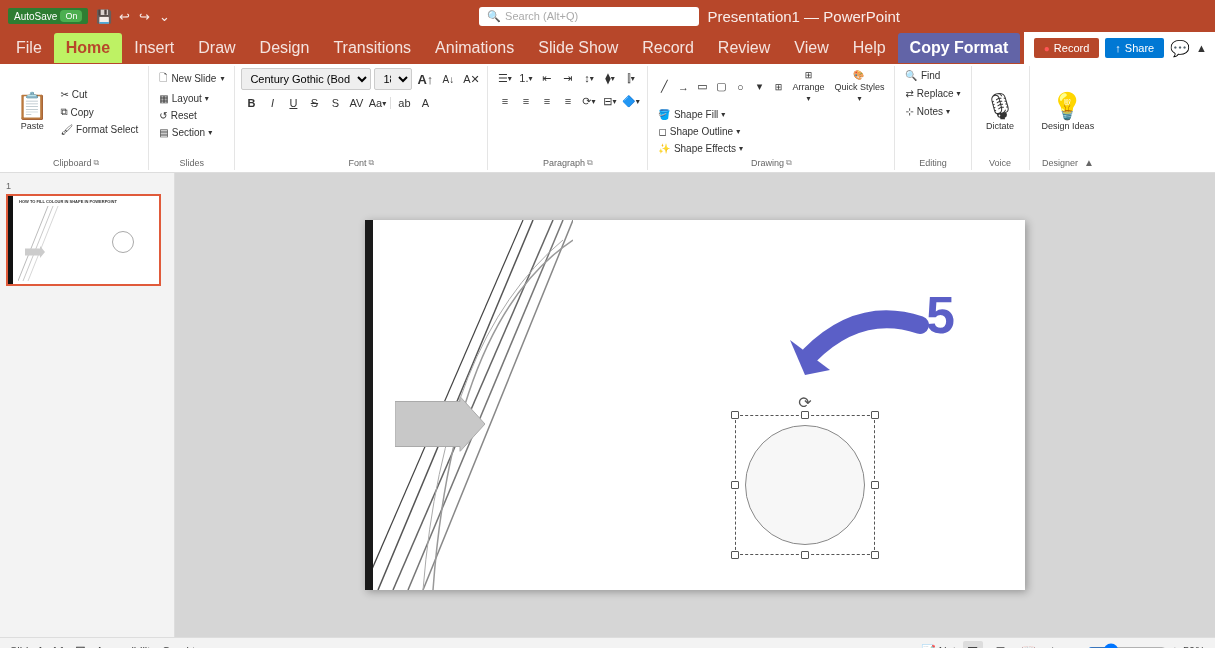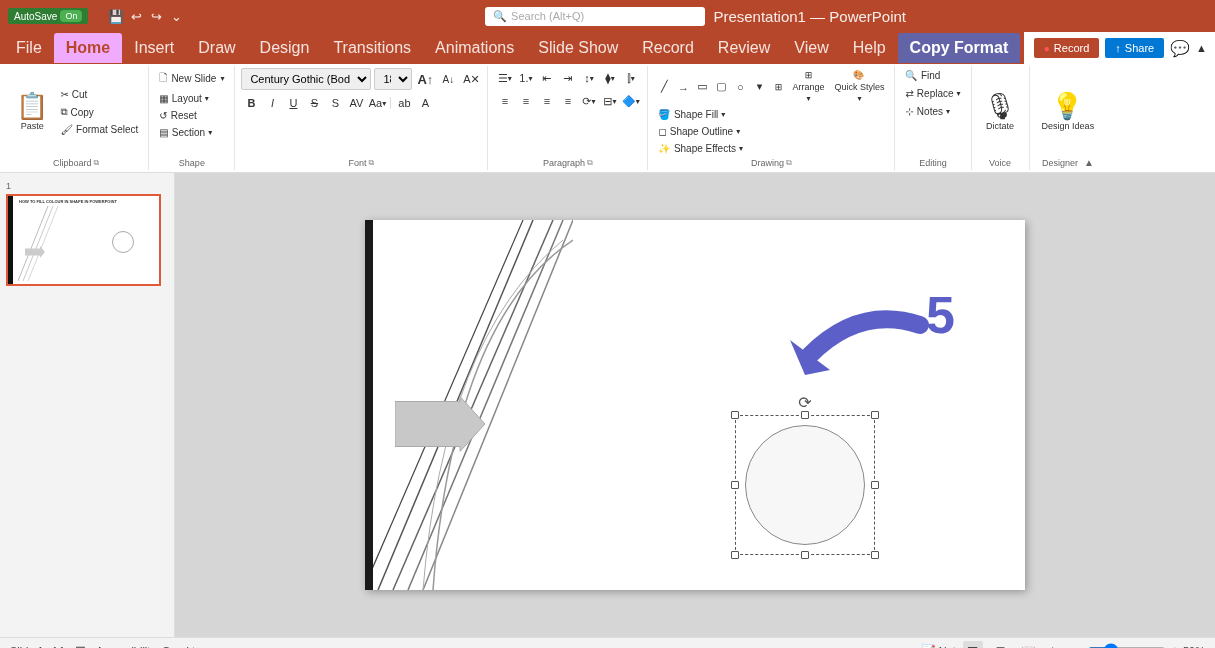--- a/index.html
+++ b/index.html
@@ -8,21 +8,21 @@
     
     .title-bar {
       height: 32px;
       background: #b7472a;
       display: flex;
       align-items: center;
       justify-content: space-between;
       padding: 0 8px;
       color: white;
     }
-    .title-bar-left { display: flex; align-items: center; gap: 20px; text-align: center; }
+    .title-bar-left { display: flex; align-items: center; gap: 8px; text-align: center; }
     .title-bar-center { display: flex; align-items: center; gap: 8px; flex: 1; justify-content: center; }
     .title-bar-right { display: flex; align-items: center; gap: 6px; }
     .autosave-badge {
       background: #2e7d32;
       color: white;
       font-size: 10px;
       padding: 2px 6px;
       border-radius: 2px;
       display: flex; align-items: center; gap: 3px;
     }
@@ -55,21 +55,21 @@
       padding: 0 4px;
       height: 32px;
     }
     .ribbon-tab {
       padding: 6px 12px;
       font-size: 16px;
       cursor: pointer;
       color: rgba(255,255,255,0.85);
       border-radius: 3px 3px 0 0;
     }
-    .ribbon-tab.active { background: #f0abfc; color: #b7472a; font-weight: 600; }
+    .ribbon-tab.active { background: #bef264; color: #b7472a; font-weight: 600; }
 
     .ribbon-content {
       display: flex;
       align-items: stretch;
       padding: 2px 4px;
       min-height: 88px;
       background: white;
     }
     .ribbon-group {
       display: flex;
@@ -354,21 +354,21 @@
           <span>↺</span>
           <span>Reset</span>
         </div>
         <div class="rb-btn-sm">
           <span>▤</span>
           <span>Section</span>
           <span class="dd-arrow">▾</span>
         </div>
       </div>
       <div class="ribbon-group-label">
-        <span>Shape</span>
+        <span>Slides</span>
       </div>
     </div>
 
     <div class="ribbon-group" style="min-width:220px;">
       <div class="ribbon-group-content" style="flex-direction:column;gap:3px;align-items:flex-start;">
         <div style="display:flex;gap:3px;align-items:center;">
           <select class="font-select">
             <option>Century Gothic (Body)</option>
           </select>
           <select class="font-size-select">

